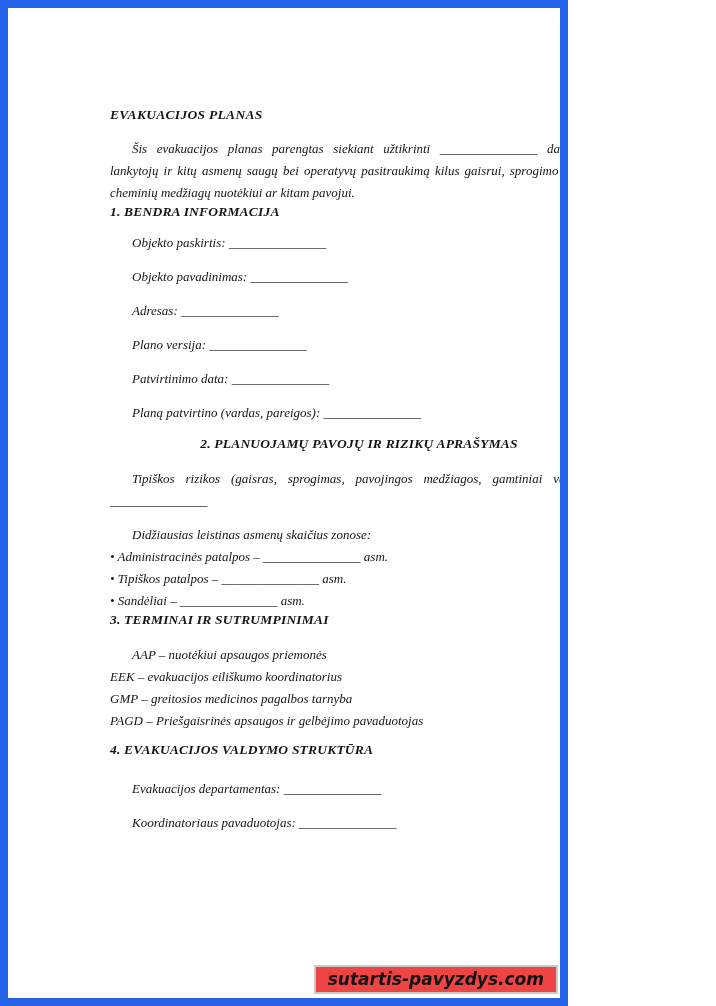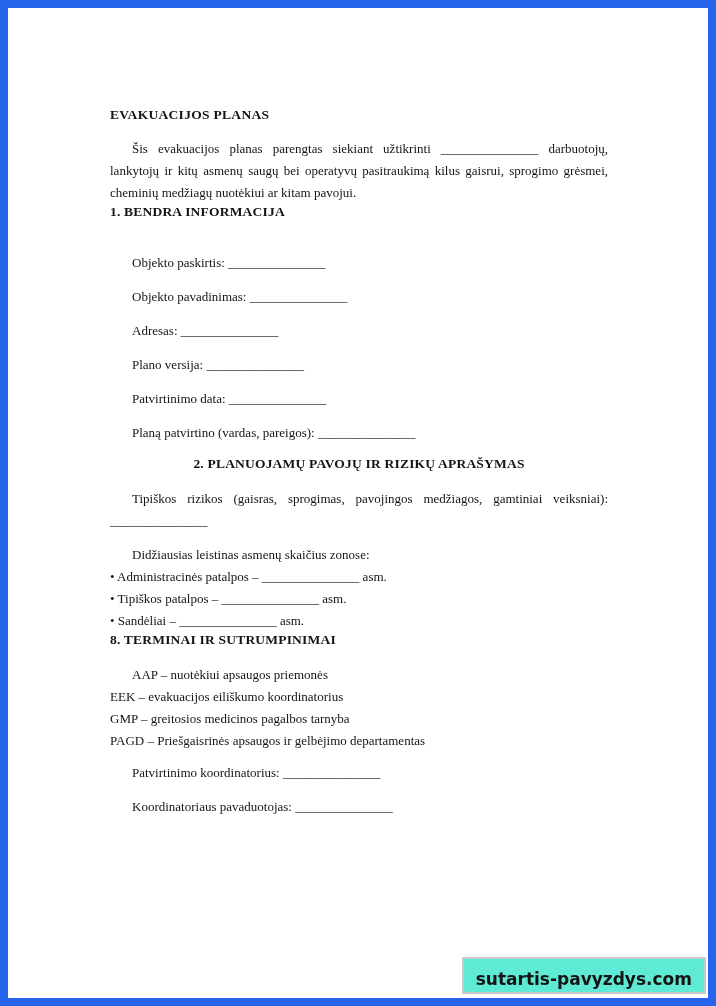--- a/index.html
+++ b/index.html
@@ -1,24 +1,25 @@
 <!DOCTYPE html>
 <html><head>
 <meta charset="utf-8">
 <style>
   * { margin:0; padding:0; box-sizing:border-box; }
   html,body { width:716px; height:1006px; background:#ffffff; }
   .page {
     position:relative;
-    width:716px; height:1006px;
+    width:568px; height:1006px;
     background:#ffffff;
     border:8px solid #2563eb;
     overflow:hidden;
     font-family:"Liberation Serif", serif;
     color:#141414;
+    font-style:italic;
   }
   .content {
     position:absolute;
     left:102px; top:100px;
     width:498px;
     font-size:13px;
     line-height:22px;
   }
   .doc-title {
     font-size:13.5px;
@@ -31,21 +32,21 @@
     text-align:justify;
     text-indent:22px;
     margin-bottom:0;
   }
   .h-sec {
     font-size:13.5px;
     font-weight:bold;
     line-height:16px;
     letter-spacing:0.2px;
   }
-  .h-sec-1 { margin-bottom:32px; }
+  .h-sec-1 { margin-bottom:12px; }
   .h-sec-2 { margin-bottom:16px;text-align:center; }
   .h-sec-3 { margin-bottom:16px; }
   .h-sec-4 { margin-bottom:20px; }
   .field {
     text-indent:22px;
     line-height:22px;
     margin-bottom:12px;
     white-space:nowrap;
   }
   .risks {
@@ -54,23 +55,23 @@
     margin-bottom:12px;
   }
   .capacity { margin-bottom:0; }
   .capacity .lead { text-indent:22px; }
   .abbr-list { margin-bottom:10px; }
   .abbr-list .indent { text-indent:22px; }
   .line { line-height:22px; }
   .watermark {
     position:absolute;
     right:2px; bottom:4px;
-    background:#5eead4;
+    background:#ef4444;
     border:2px solid #c9c9c9;
-    padding:10px 12px 3px 12px;
+    padding:2px 12px 3px 12px;
     font-family:"DejaVu Sans", sans-serif;
     font-size:17px;
     font-weight:bold;
     color:#141414;
     white-space:nowrap;
   }
 </style>
 </head>
 <body>
 
@@ -91,29 +92,30 @@
 
     <div class="h-sec h-sec-2">2. PLANUOJAMŲ PAVOJŲ IR RIZIKŲ APRAŠYMAS</div>
     <div class="risks">Tipiškos rizikos (gaisras, sprogimas, pavojingos medžiagos, gamtiniai veiksniai): _______________</div>
     <div class="capacity">
       <div class="line lead">Didžiausias leistinas asmenų skaičius zonose:</div>
       <div class="line">• Administracinės patalpos – _______________ asm.</div>
       <div class="line">• Tipiškos patalpos – _______________ asm.</div>
       <div class="line">• Sandėliai – _______________ asm.</div>
     </div>
 
-    <div class="h-sec h-sec-3">8. TERMINAI IR SUTRUMPINIMAI</div>
+    <div class="h-sec h-sec-3">3. TERMINAI IR SUTRUMPINIMAI</div>
     <div class="abbr-list">
       <div class="line indent">AAP – nuotėkiui apsaugos priemonės</div>
       <div class="line">EEK – evakuacijos eiliškumo koordinatorius</div>
       <div class="line">GMP – greitosios medicinos pagalbos tarnyba</div>
-      <div class="line">PAGD – Priešgaisrinės apsaugos ir gelbėjimo departamentas</div>
+      <div class="line">PAGD – Priešgaisrinės apsaugos ir gelbėjimo pavaduotojas</div>
     </div>
 
-    <div class="field">Patvirtinimo koordinatorius: _______________</div>
+    <div class="h-sec h-sec-4">4. EVAKUACIJOS VALDYMO STRUKTŪRA</div>
+    <div class="field">Evakuacijos departamentas: _______________</div>
     <div class="field">Koordinatoriaus pavaduotojas: _______________</div>
 
   </div>
 
   <div class="watermark">
     <span>sutartis-pavyzdys.com</span>
   </div>
 </div>
 
 </body></html>

